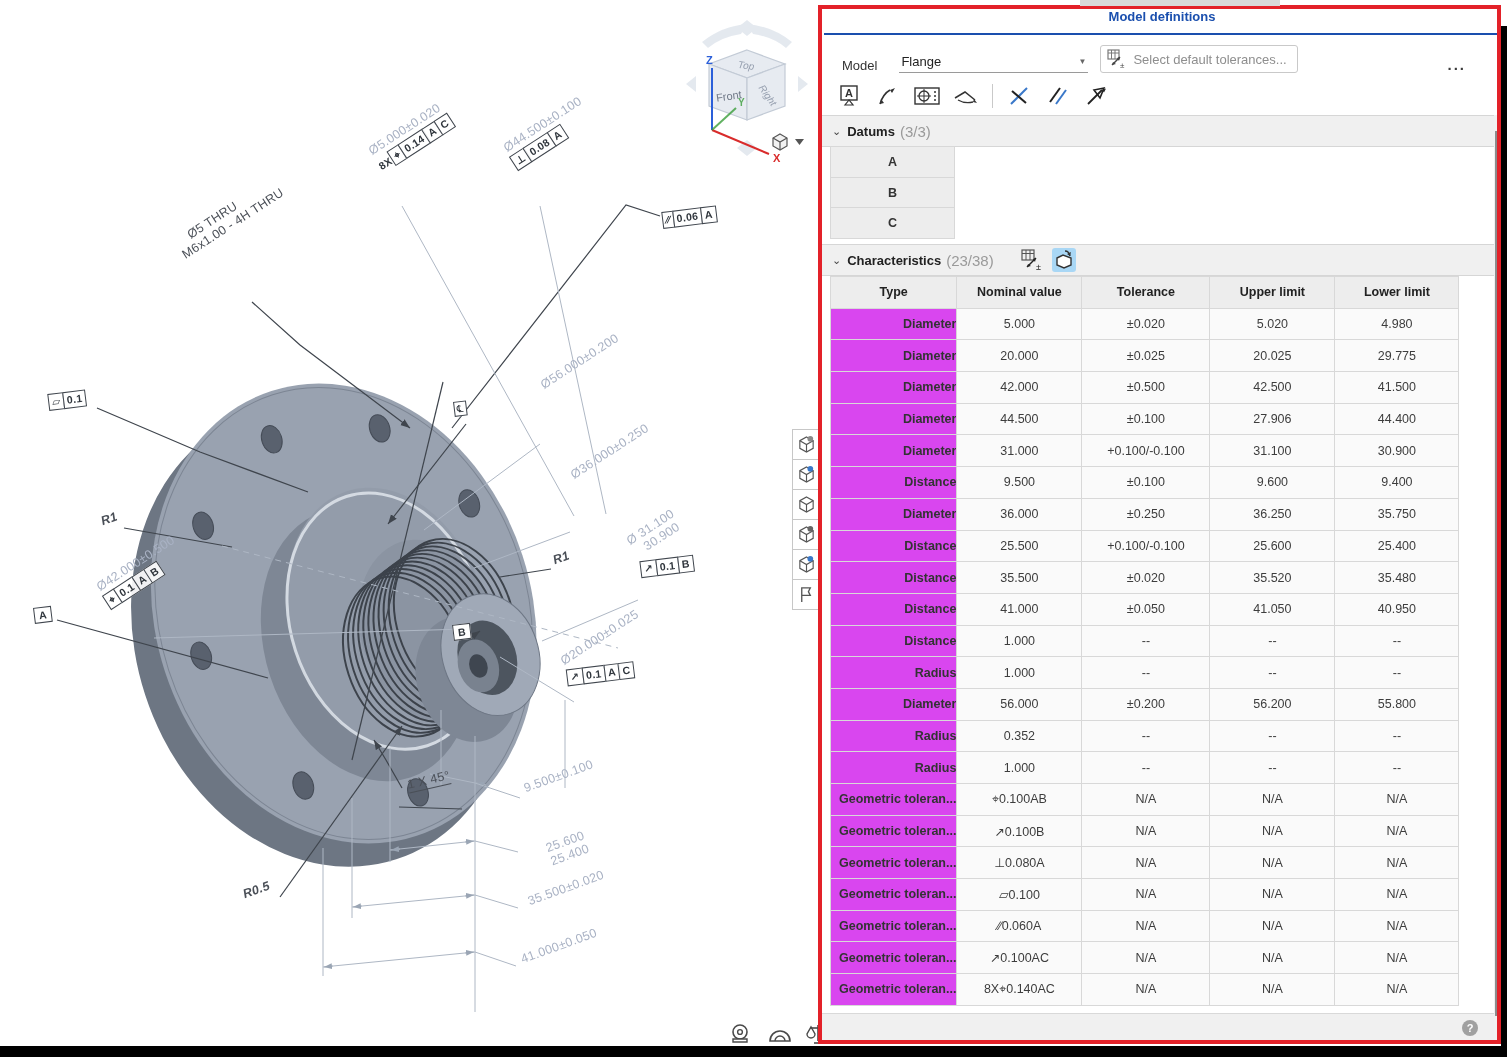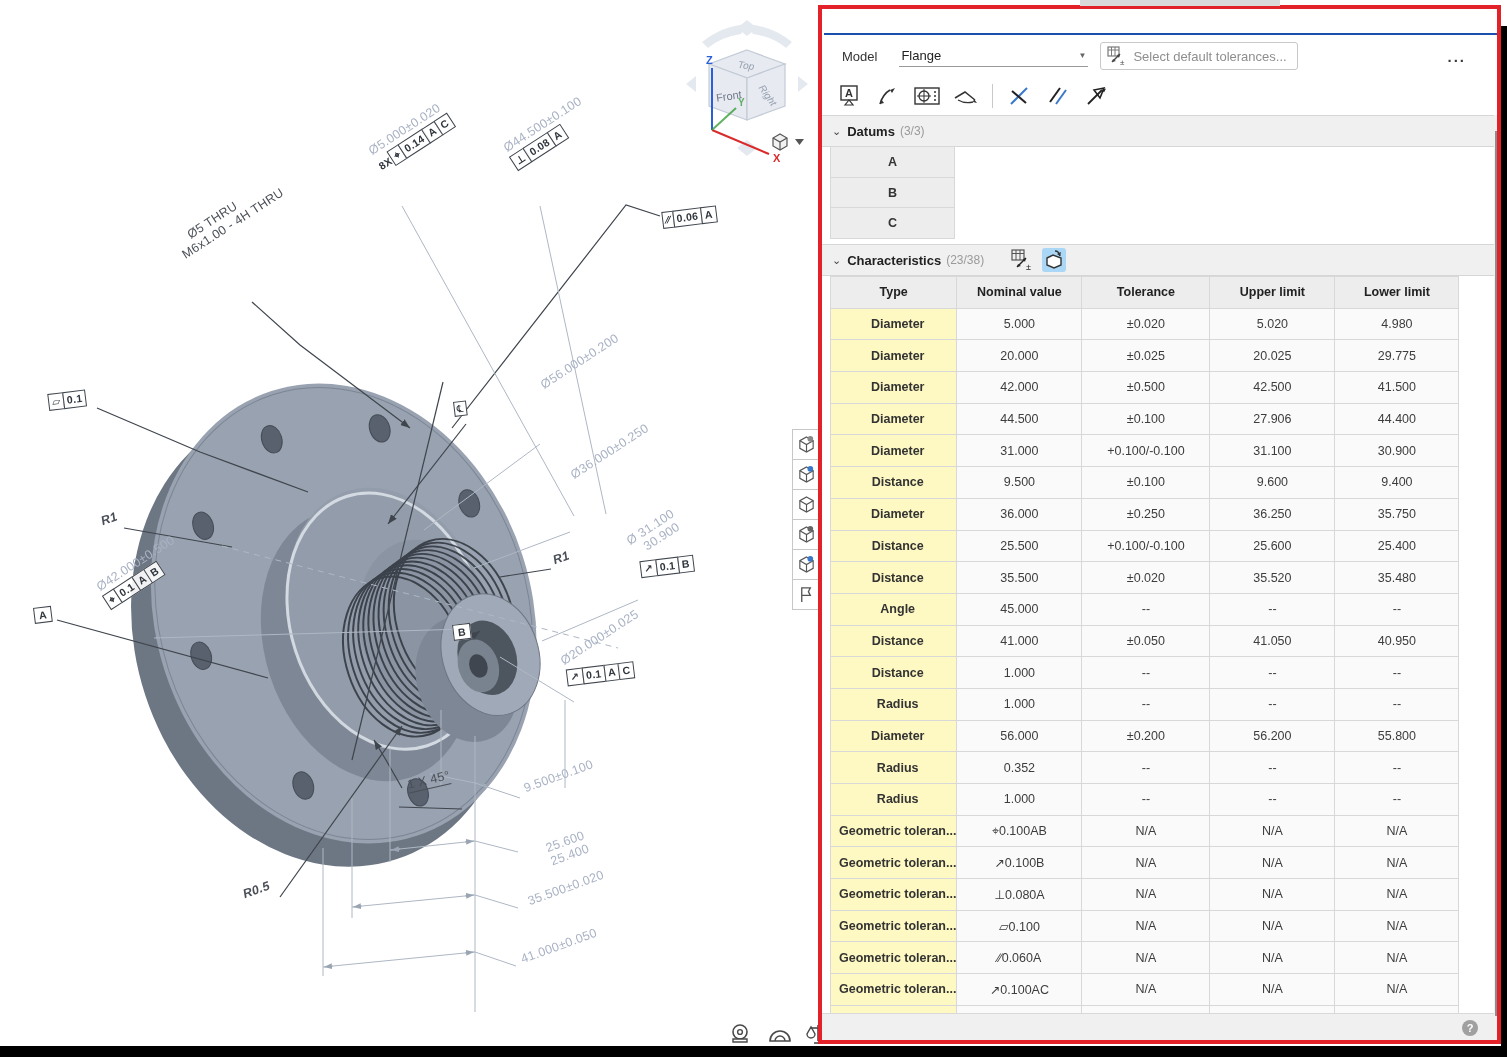--- a/index.html
+++ b/index.html
@@ -33,46 +33,46 @@
   #side-tools{position:absolute;left:792px;top:430px;z-index:6;display:flex;flex-direction:column;}
   .side-btn{width:27px;height:29px;border:1px solid #c7c7c7;margin-top:-1px;background:#fff;display:flex;align-items:center;justify-content:center;}
 
   
   #measure-tools{position:absolute;left:730px;top:1022px;z-index:6;display:flex;gap:13px;align-items:center;}
 
   
   #panel{position:absolute;left:822px;top:5px;width:680px;height:1041px;background:#fff;z-index:10;}
   .p-title{position:absolute;left:0;top:4px;width:100%;text-align:center;font-weight:bold;font-size:13px;color:#1a4fae;}
   .p-rule{position:absolute;left:2px;top:28px;width:674px;height:2px;background:#1a4fae;}
-  .p-modelrow{position:absolute;left:20px;top:34px;width:640px;height:34px;display:flex;align-items:center;}
+  .p-modelrow{position:absolute;left:20px;top:34px;width:640px;height:34px;display:flex;align-items:flex-end;}
   .p-modelrow .mlabel{font-size:13px;color:#333;margin-right:22px;}
   .dropdown{width:185px;border-bottom:1px solid #9a9a9a;display:flex;justify-content:space-between;align-items:center;font-size:13px;color:#222;padding:2px 2px 3px 2px;cursor:pointer;}
   .dropdown .caret{font-size:8px;color:#666;}
   .tol-btn{margin-left:12px;height:26px;border:1px solid #c9c9c9;border-radius:3px;display:flex;align-items:center;gap:6px;padding:0 10px 0 6px;color:#8e8e8e;font-size:13px;background:#fff;cursor:pointer;}
   .overflow{margin-left:auto;margin-right:16px;font-weight:bold;color:#3c3c3c;font-size:15px;letter-spacing:2px;cursor:pointer;}
   .p-toolbar{position:absolute;left:14px;top:72px;height:38px;display:flex;align-items:center;gap:13px;}
   .tb-btn{width:26px;height:26px;display:flex;align-items:center;justify-content:center;cursor:pointer;}
   .tb-sep{width:1px;height:24px;background:#c9c9c9;}
 
   .sect-head{position:absolute;left:0;width:672px;height:32px;background:#f0f0f0;border-top:1px solid #d6d6d6;border-bottom:1px solid #d6d6d6;box-sizing:border-box;display:flex;align-items:center;padding-left:10px;}
   .sect-head .chev{font-size:11px;color:#444;margin-right:6px;}
   .sect-head .stitle{font-weight:bold;font-size:13px;color:#222;text-align:center;}
-  .sect-head .scount{font-size:12px;color:#9a9a9a;margin-left:5px;}
+  .sect-head .scount{font-size:15px;color:#9a9a9a;margin-left:5px;}
   .sect-icons{display:flex;gap:8px;margin-left:26px;align-items:center;}
   .sicon{width:24px;height:24px;display:flex;align-items:center;justify-content:center;border-radius:3px;cursor:pointer;}
   .sicon.hl{background:#a9d7f5;}
 
   #datums-rows{position:absolute;left:8px;top:142px;}
   .datum-row{display:flex;height:30.7px;}
   .datum-cell{width:125px;background:#ededed;border:1px solid #d8d8d8;margin-top:-1px;box-sizing:border-box;display:flex;align-items:center;justify-content:center;font-weight:bold;font-size:12.5px;color:#333;cursor:pointer;}
 
   #char-table{position:absolute;left:8px;top:271px;border-collapse:collapse;table-layout:fixed;}
   #char-table td,#char-table th{border:1px solid #d8d8d8;height:30.7px;text-align:center;font-size:12.5px;padding:0;overflow:hidden;white-space:nowrap;}
   #char-table th{background:#ededed;font-weight:bold;color:#222;}
-  #char-table td.typec{background:#fef9c3;font-weight:bold;color:#333;text-align:center;padding-left:8px;}
+  #char-table td.typec{background:#d946ef;font-weight:bold;color:#333;text-align:right;padding-left:8px;}
   #char-table td{background:#fafafa;color:#3d3d3d;cursor:pointer;}
 
   .p-footer{position:absolute;left:0;top:1008px;width:672px;height:30px;background:#f0f0f0;border-top:1px solid #d9d9d9;box-sizing:border-box;}
   .help-circle{position:absolute;right:16px;top:6px;width:16px;height:16px;border-radius:50%;background:#a0a0a0;color:#fff;font-size:11px;font-weight:bold;display:flex;align-items:center;justify-content:center;cursor:pointer;}
 
   .scrollbar{position:absolute;left:672px;top:110px;width:8px;height:928px;background:#f1f1f1;}
   .scroll-thumb{position:absolute;left:0.5px;top:16px;width:7px;height:885px;background:#8c8c8c;cursor:grab;}
 </style>
 </head>
 <body>
@@ -308,20 +308,21 @@
         <line x1="12" y1="3" x2="12" y2="19" stroke="#4a4a4a" stroke-width="1.6"></line>
         <line x1="4" y1="6" x2="20" y2="6" stroke="#4a4a4a" stroke-width="1.6"></line>
         <path d="M1,12 a4,4 0 0 0 8,0 l-4,-7 z" fill="none" stroke="#4a4a4a" stroke-width="1.4"></path>
         <path d="M15,12 a4,4 0 0 0 8,0 l-4,-7 z" fill="none" stroke="#4a4a4a" stroke-width="1.4"></path>
         <path d="M8,21 h8" stroke="#4a4a4a" stroke-width="1.6"></path>
       </svg>
     </div>
   </div>
 
   <div id="panel">
+    <div class="p-title">Model definitions</div>
     <div class="p-rule"></div>
 
     <div class="p-modelrow">
       <span class="mlabel">Model</span>
       <div class="dropdown">
         <span>Flange</span>
         <span class="caret">▼</span>
       </div>
       <div class="tol-btn">
         <svg width="20" height="20" viewBox="0 0 20 20">
@@ -513,27 +514,20 @@
             <td>25.400</td>
           </tr>
           <tr>
             <td class="typec">Distance</td>
             <td>35.500</td>
             <td>±0.020</td>
             <td>35.520</td>
             <td>35.480</td>
           </tr>
           <tr>
-            <td class="typec">Angle</td>
-            <td>45.000</td>
-            <td>--</td>
-            <td>--</td>
-            <td>--</td>
-          </tr>
-          <tr>
             <td class="typec">Distance</td>
             <td>41.000</td>
             <td>±0.050</td>
             <td>41.050</td>
             <td>40.950</td>
           </tr>
           <tr>
             <td class="typec">Distance</td>
             <td>1.000</td>
             <td>--</td>

